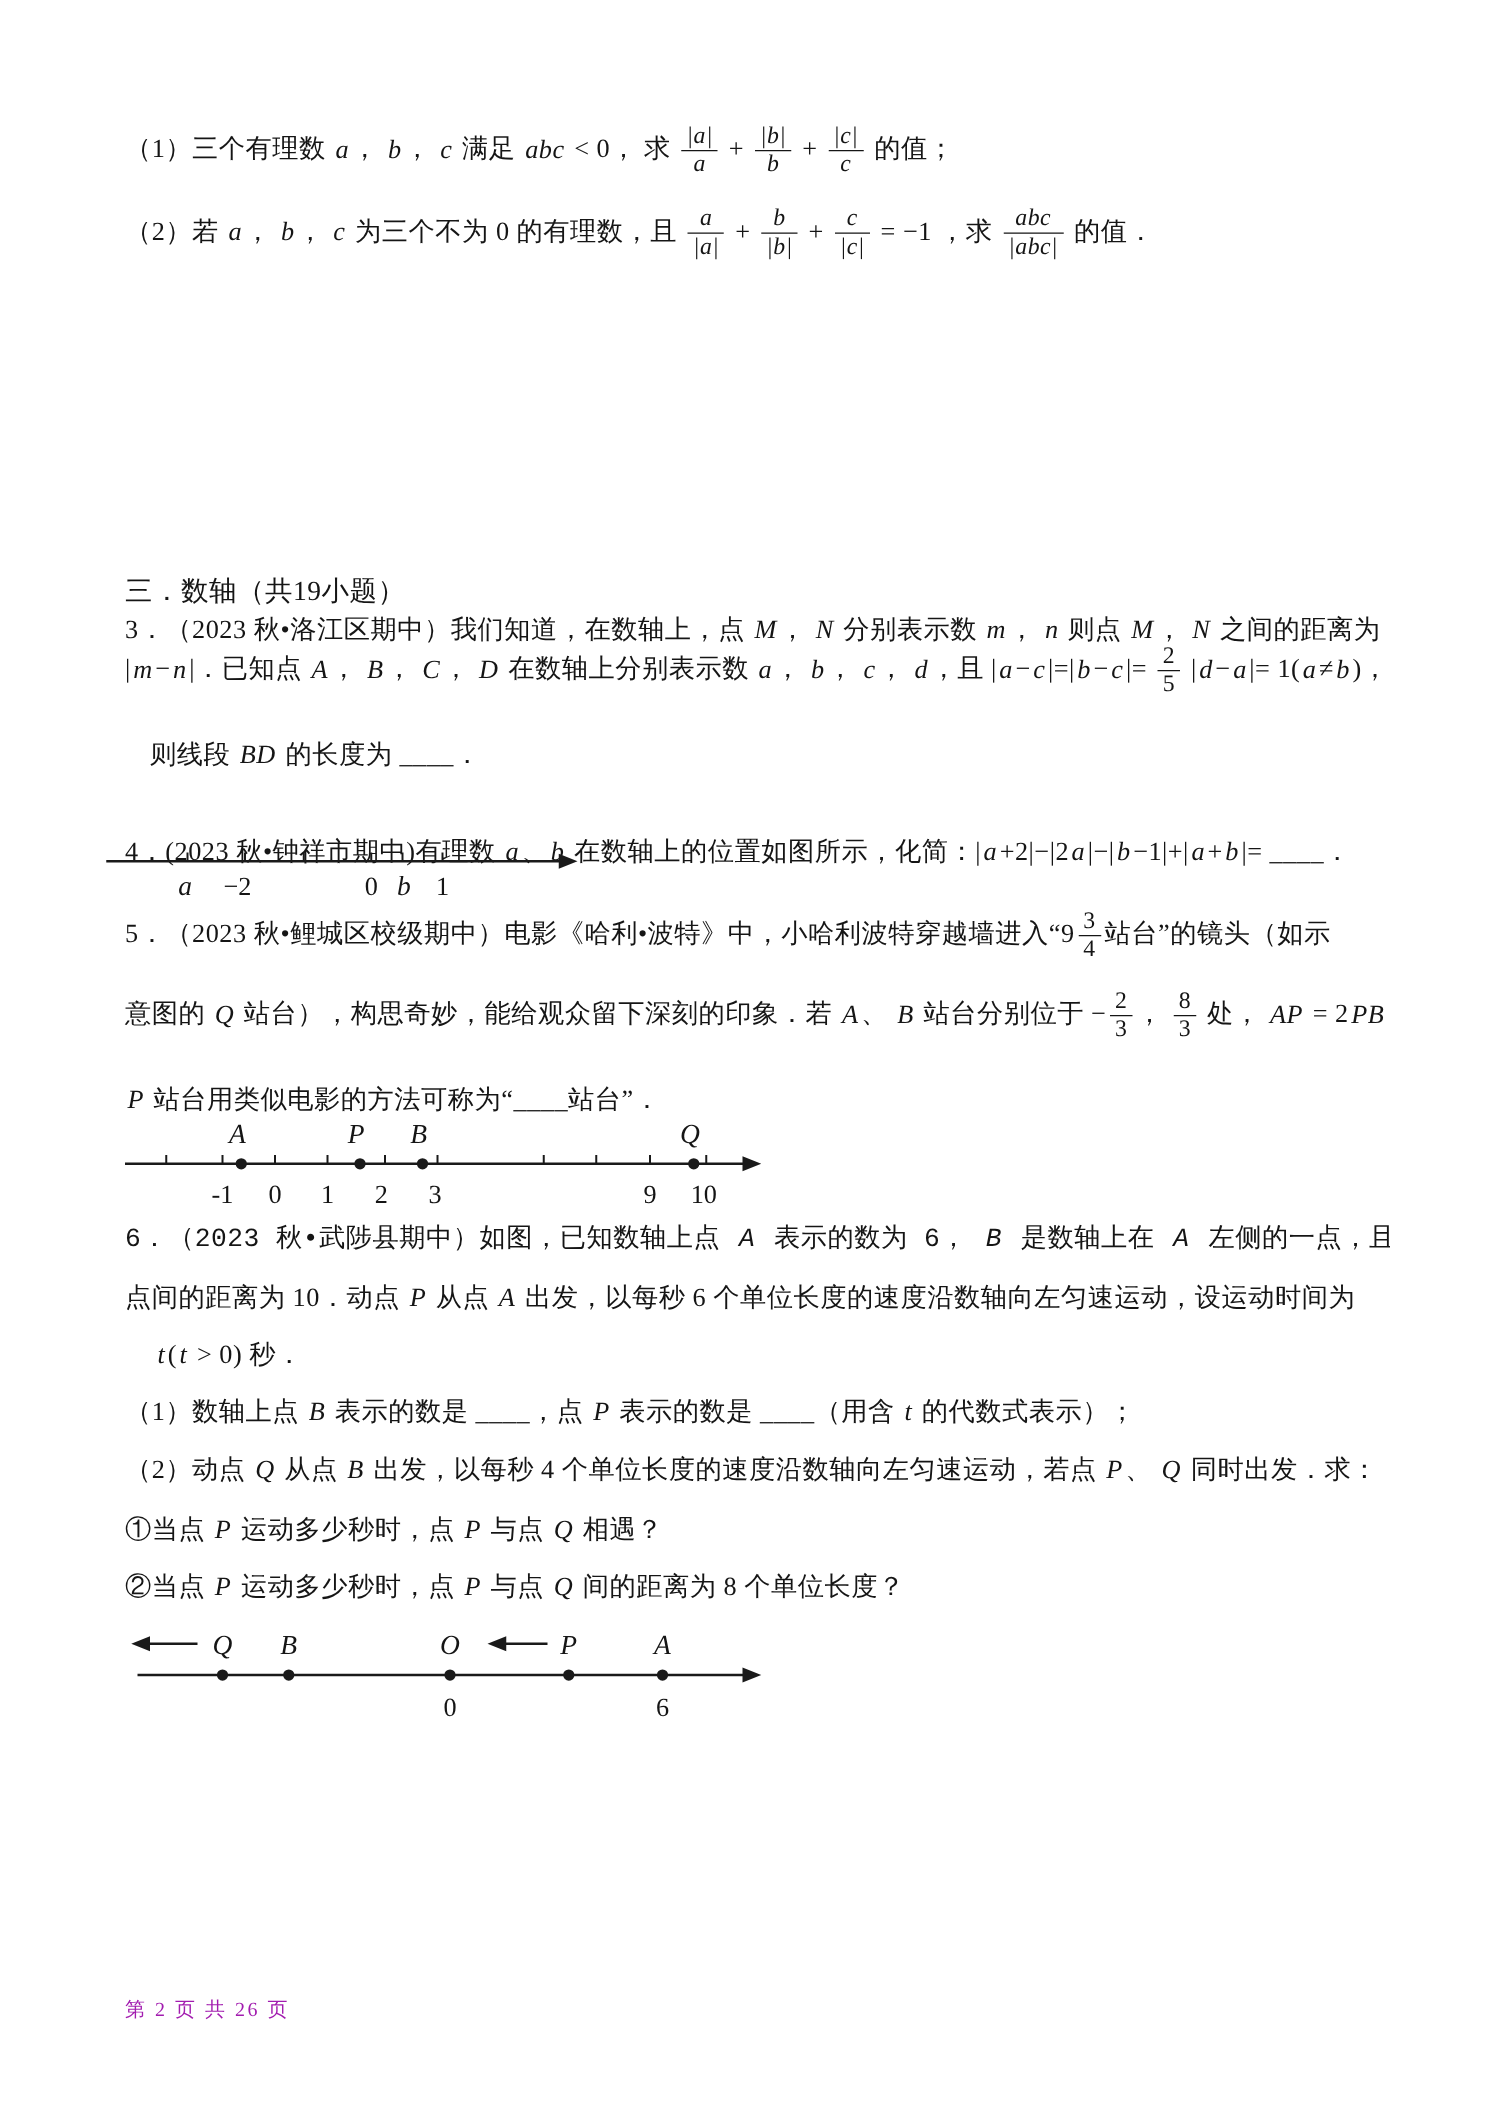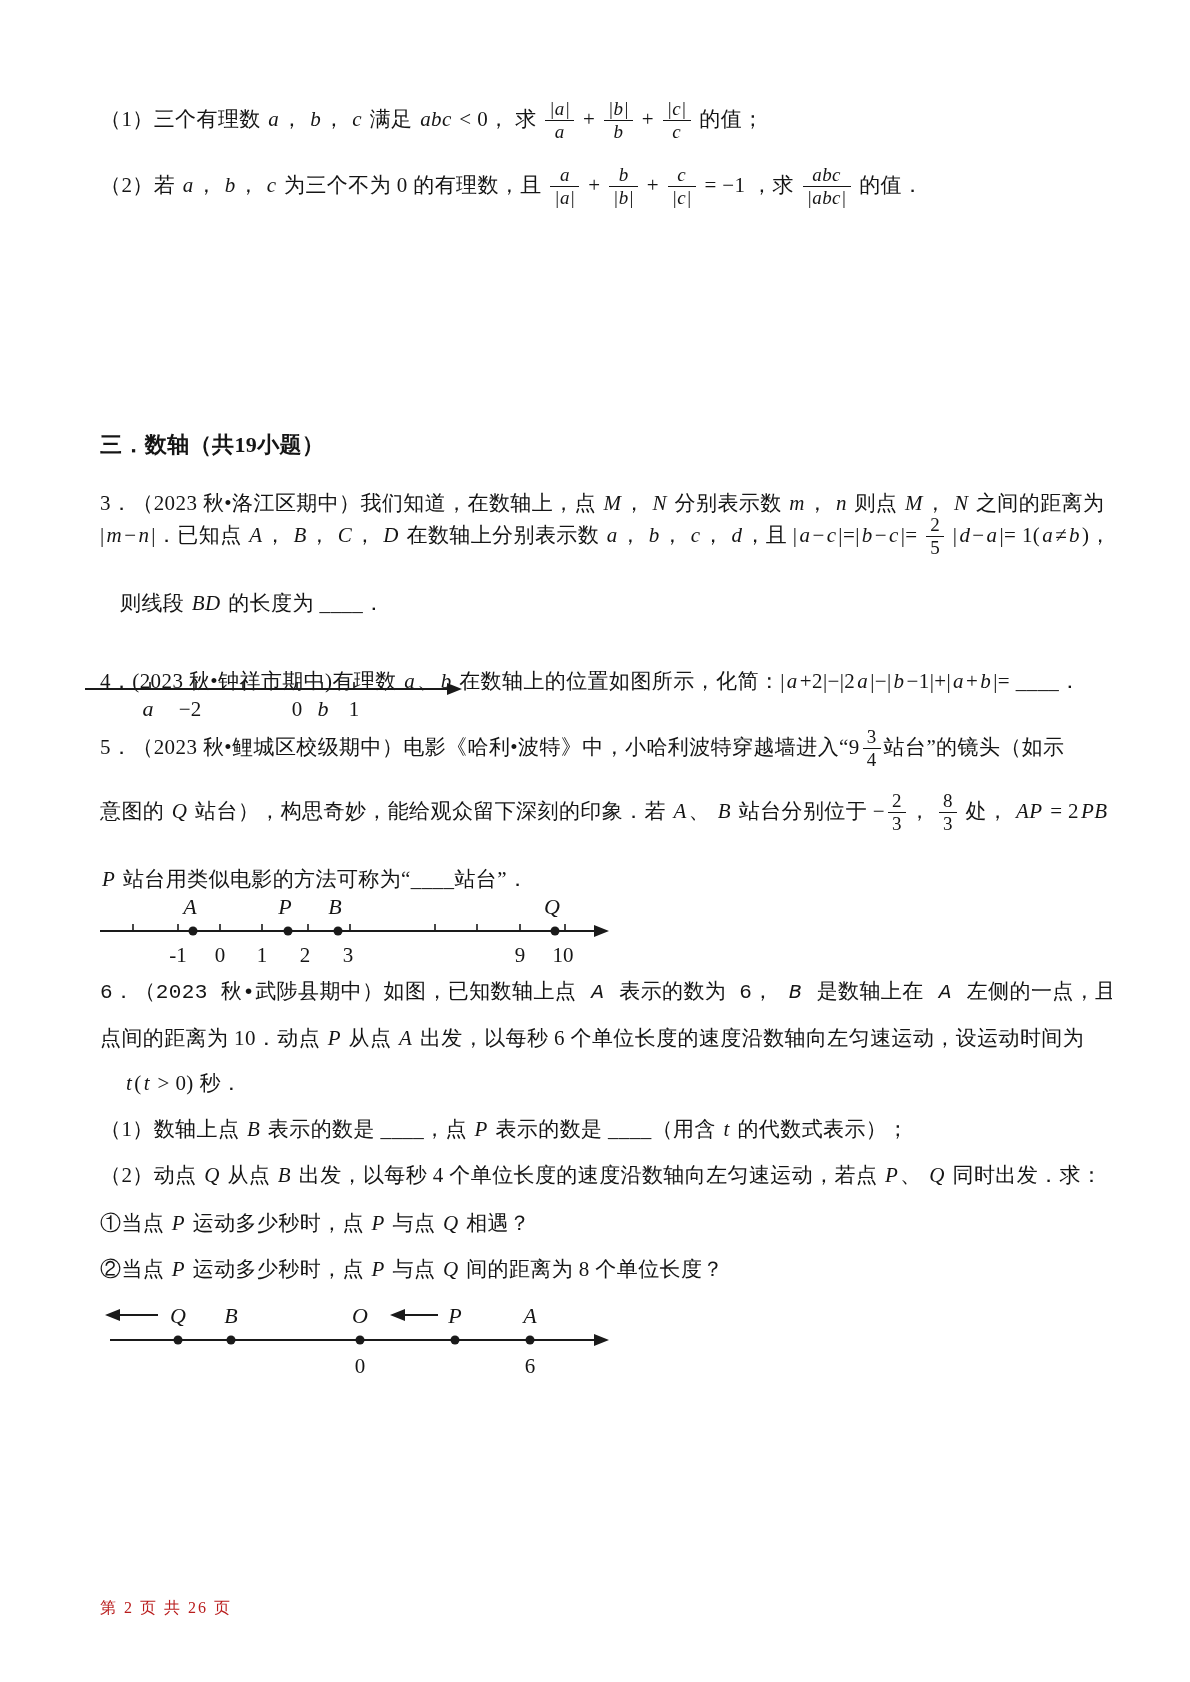--- a/index.html
+++ b/index.html
@@ -15,21 +15,21 @@
   .para{
     position:absolute;
     left:100px;
     font-size:21px;
     line-height:34px;
     white-space:nowrap;
     letter-spacing:0.4px;
   }
   .para .var{font-style:italic;padding:0 2px;}
   .para .run{font-style:normal;}
-  .heading{font-weight:bold;font-size:22px;}
+  .heading{font-weight:normal;font-size:22px;margin-top:28px;}
   .frac{
     display:inline-block;
     text-align:center;
     vertical-align:middle;
     font-size:19px;
     line-height:1.18;
     margin:0 3px;
   }
   .frac .fnum{display:block;border-bottom:1.4px solid #151515;padding:0 4px;}
   .frac .fden{display:block;padding:0 4px;}
@@ -37,21 +37,21 @@
   .figure{position:absolute;}
   .sv-lab{font-family:"Liberation Serif",serif;font-size:22px;fill:#151515;}
   .sv-num{font-family:"Liberation Serif",serif;font-size:21px;fill:#151515;}
   .sv-it{font-style:italic;}
   .footer{
     position:absolute;
     left:100px;
     top:1598px;
     font-size:16px;
     letter-spacing:2px;
-    color:#b91c1c;
+    color:#a21caf;
     text-align:center;
   }
   
   [data-name="item-sub1"]{top:98px;}
   [data-name="item-sub2"]{top:164px;font-family:Liberation Serif, serif;}
   [data-name="section-heading"]{top:428px;}
   [data-name="p3-line1"]{top:474px;margin-top:12px;}
   [data-name="p3-line2"]{top:514px;}
   [data-name="p3-line3"]{top:586px;margin-left:20px;}
   [data-name="p4-line1"]{top:630px;margin-top:34px;}

